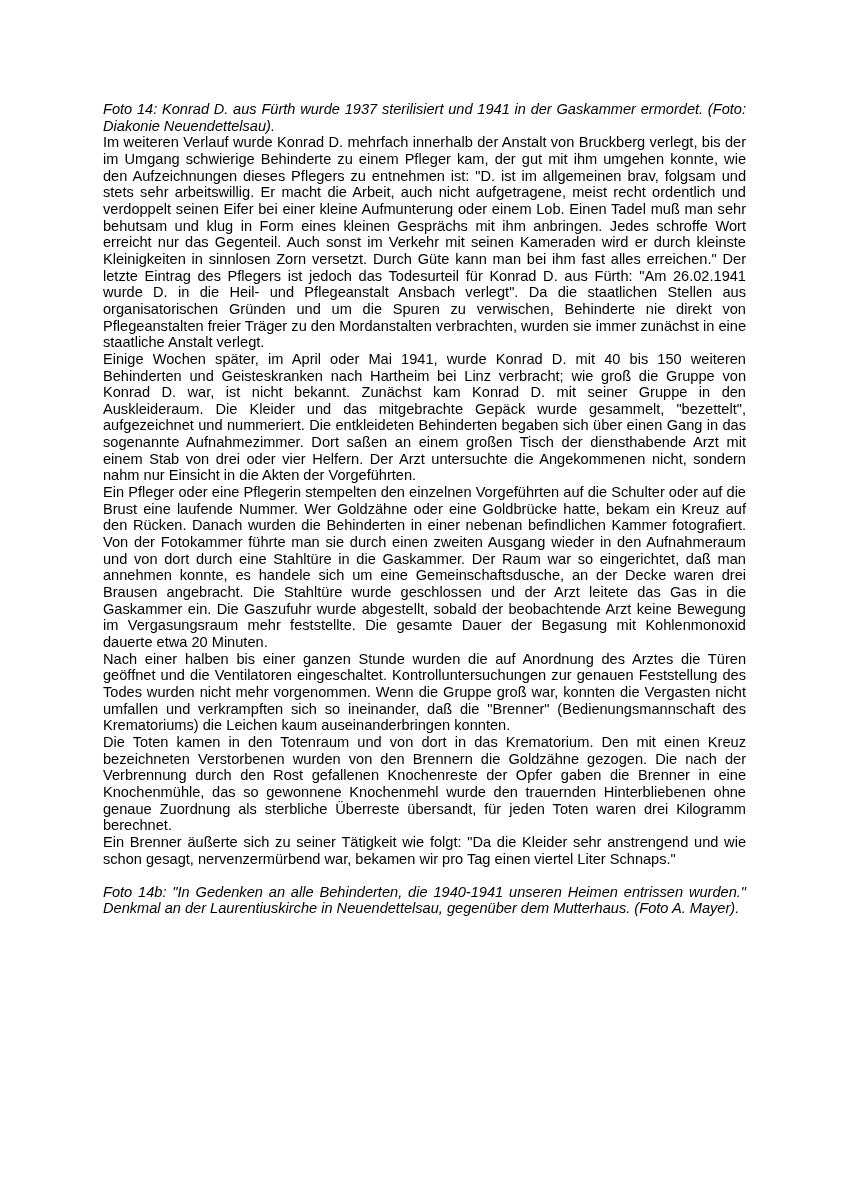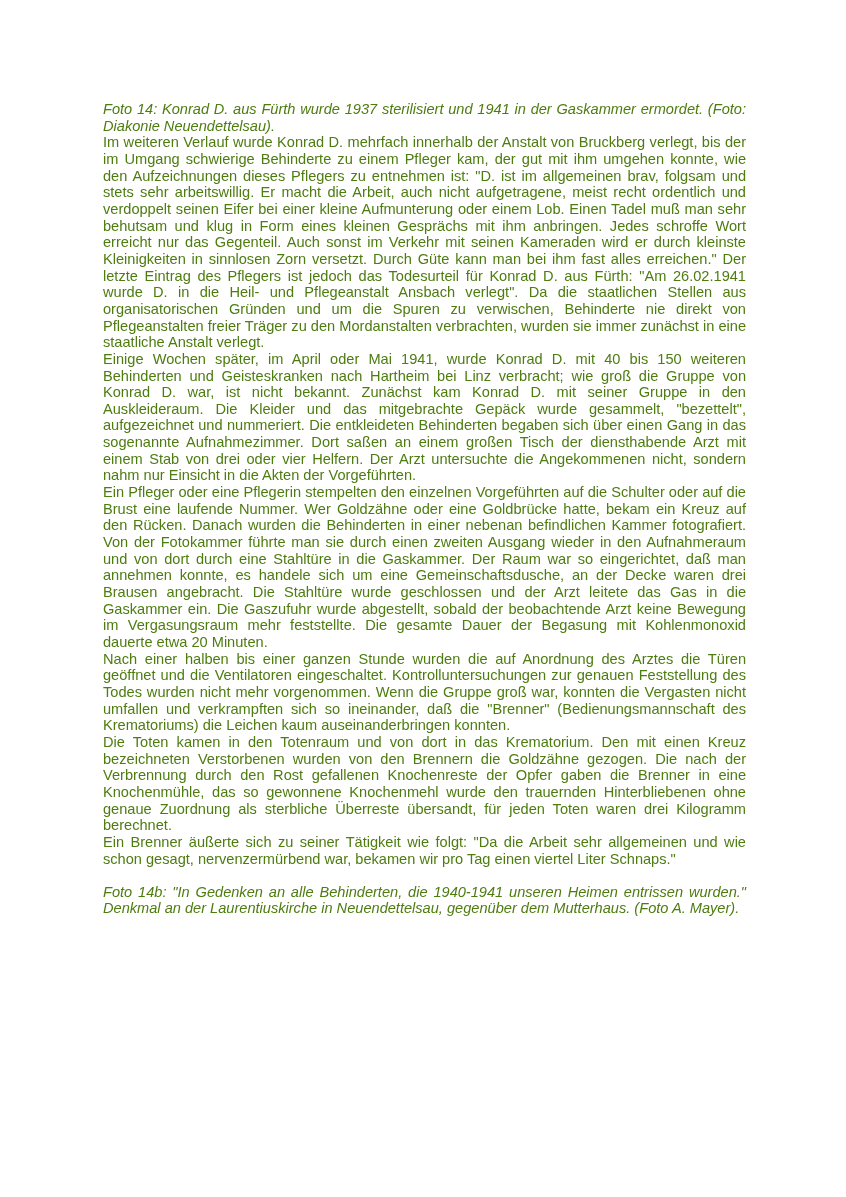--- a/index.html
+++ b/index.html
@@ -5,33 +5,33 @@
   html, body { margin: 0; padding: 0; background: #ffffff; }
   body { width: 846px; height: 1197px; position: relative; overflow: hidden; }
   .page {
     position: absolute;
     left: 103px;
     top: 101px;
     width: 643px;
     font-family: "Liberation Sans", sans-serif;
     font-size: 14.6px;
     line-height: 16.65px;
-    color: #4d7c0f;
+    color: #000000;
     text-align: justify;
   }
   .page p { margin: 0; }
   .caption { font-style: italic; }
   .spacer { height: 16.65px; }
 </style>
 </head>
 <body>
 
 <div class="page">
   <p class="caption">Foto 14: Konrad D. aus Fürth wurde 1937 sterilisiert und 1941 in der Gaskammer ermordet. (Foto: Diakonie Neuendettelsau).</p>
   <p>Im weiteren Verlauf wurde Konrad D. mehrfach innerhalb der Anstalt von Bruckberg verlegt, bis der im Umgang schwierige Behinderte zu einem Pfleger kam, der gut mit ihm umgehen konnte, wie den Aufzeichnungen dieses Pflegers zu entnehmen ist: "D. ist im allgemeinen brav, folgsam und stets sehr arbeitswillig. Er macht die Arbeit, auch nicht aufgetragene, meist recht ordentlich und verdoppelt seinen Eifer bei einer kleine Aufmunterung oder einem Lob. Einen Tadel muß man sehr behutsam und klug in Form eines kleinen Gesprächs mit ihm anbringen. Jedes schroffe Wort erreicht nur das Gegenteil. Auch sonst im Verkehr mit seinen Kameraden wird er durch kleinste Kleinigkeiten in sinnlosen Zorn versetzt. Durch Güte kann man bei ihm fast alles erreichen." Der letzte Eintrag des Pflegers ist jedoch das Todesurteil für Konrad D. aus Fürth: "Am 26.02.1941 wurde D. in die Heil- und Pflegeanstalt Ansbach verlegt". Da die staatlichen Stellen aus organisatorischen Gründen und um die Spuren zu verwischen, Behinderte nie direkt von Pflegeanstalten freier Träger zu den Mordanstalten verbrachten, wurden sie immer zunächst in eine staatliche Anstalt verlegt.</p>
   <p>Einige Wochen später, im April oder Mai 1941, wurde Konrad D. mit 40 bis 150 weiteren Behinderten und Geisteskranken nach Hartheim bei Linz verbracht; wie groß die Gruppe von Konrad D. war, ist nicht bekannt. Zunächst kam Konrad D. mit seiner Gruppe in den Auskleideraum. Die Kleider und das mitgebrachte Gepäck wurde gesammelt, "bezettelt", aufgezeichnet und nummeriert. Die entkleideten Behinderten begaben sich über einen Gang in das sogenannte Aufnahmezimmer. Dort saßen an einem großen Tisch der diensthabende Arzt mit einem Stab von drei oder vier Helfern. Der Arzt untersuchte die Angekommenen nicht, sondern nahm nur Einsicht in die Akten der Vorgeführten.</p>
   <p>Ein Pfleger oder eine Pflegerin stempelten den einzelnen Vorgeführten auf die Schulter oder auf die Brust eine laufende Nummer. Wer Goldzähne oder eine Goldbrücke hatte, bekam ein Kreuz auf den Rücken. Danach wurden die Behinderten in einer nebenan befindlichen Kammer fotografiert. Von der Fotokammer führte man sie durch einen zweiten Ausgang wieder in den Aufnahmeraum und von dort durch eine Stahltüre in die Gaskammer. Der Raum war so eingerichtet, daß man annehmen konnte, es handele sich um eine Gemeinschaftsdusche, an der Decke waren drei Brausen angebracht. Die Stahltüre wurde geschlossen und der Arzt leitete das Gas in die Gaskammer ein. Die Gaszufuhr wurde abgestellt, sobald der beobachtende Arzt keine Bewegung im Vergasungsraum mehr feststellte. Die gesamte Dauer der Begasung mit Kohlenmonoxid dauerte etwa 20 Minuten.</p>
   <p>Nach einer halben bis einer ganzen Stunde wurden die auf Anordnung des Arztes die Türen geöffnet und die Ventilatoren eingeschaltet. Kontrolluntersuchungen zur genauen Feststellung des Todes wurden nicht mehr vorgenommen. Wenn die Gruppe groß war, konnten die Vergasten nicht umfallen und verkrampften sich so ineinander, daß die "Brenner" (Bedienungsmannschaft des Krematoriums) die Leichen kaum auseinanderbringen konnten.</p>
   <p>Die Toten kamen in den Totenraum und von dort in das Krematorium. Den mit einen Kreuz bezeichneten Verstorbenen wurden von den Brennern die Goldzähne gezogen. Die nach der Verbrennung durch den Rost gefallenen Knochenreste der Opfer gaben die Brenner in eine Knochenmühle, das so gewonnene Knochenmehl wurde den trauernden Hinterbliebenen ohne genaue Zuordnung als sterbliche Überreste übersandt, für jeden Toten waren drei Kilogramm berechnet.</p>
-  <p>Ein Brenner äußerte sich zu seiner Tätigkeit wie folgt: "Da die Arbeit sehr allgemeinen und wie schon gesagt, nervenzermürbend war, bekamen wir pro Tag einen viertel Liter Schnaps."</p>
+  <p>Ein Brenner äußerte sich zu seiner Tätigkeit wie folgt: "Da die Kleider sehr anstrengend und wie schon gesagt, nervenzermürbend war, bekamen wir pro Tag einen viertel Liter Schnaps."</p>
   <div class="spacer"></div>
   <p class="caption">Foto 14b: "In Gedenken an alle Behinderten, die 1940-1941 unseren Heimen entrissen wurden." Denkmal an der Laurentiuskirche in Neuendettelsau, gegenüber dem Mutterhaus. (Foto A. Mayer).</p>
 </div>
 
 </body></html>

